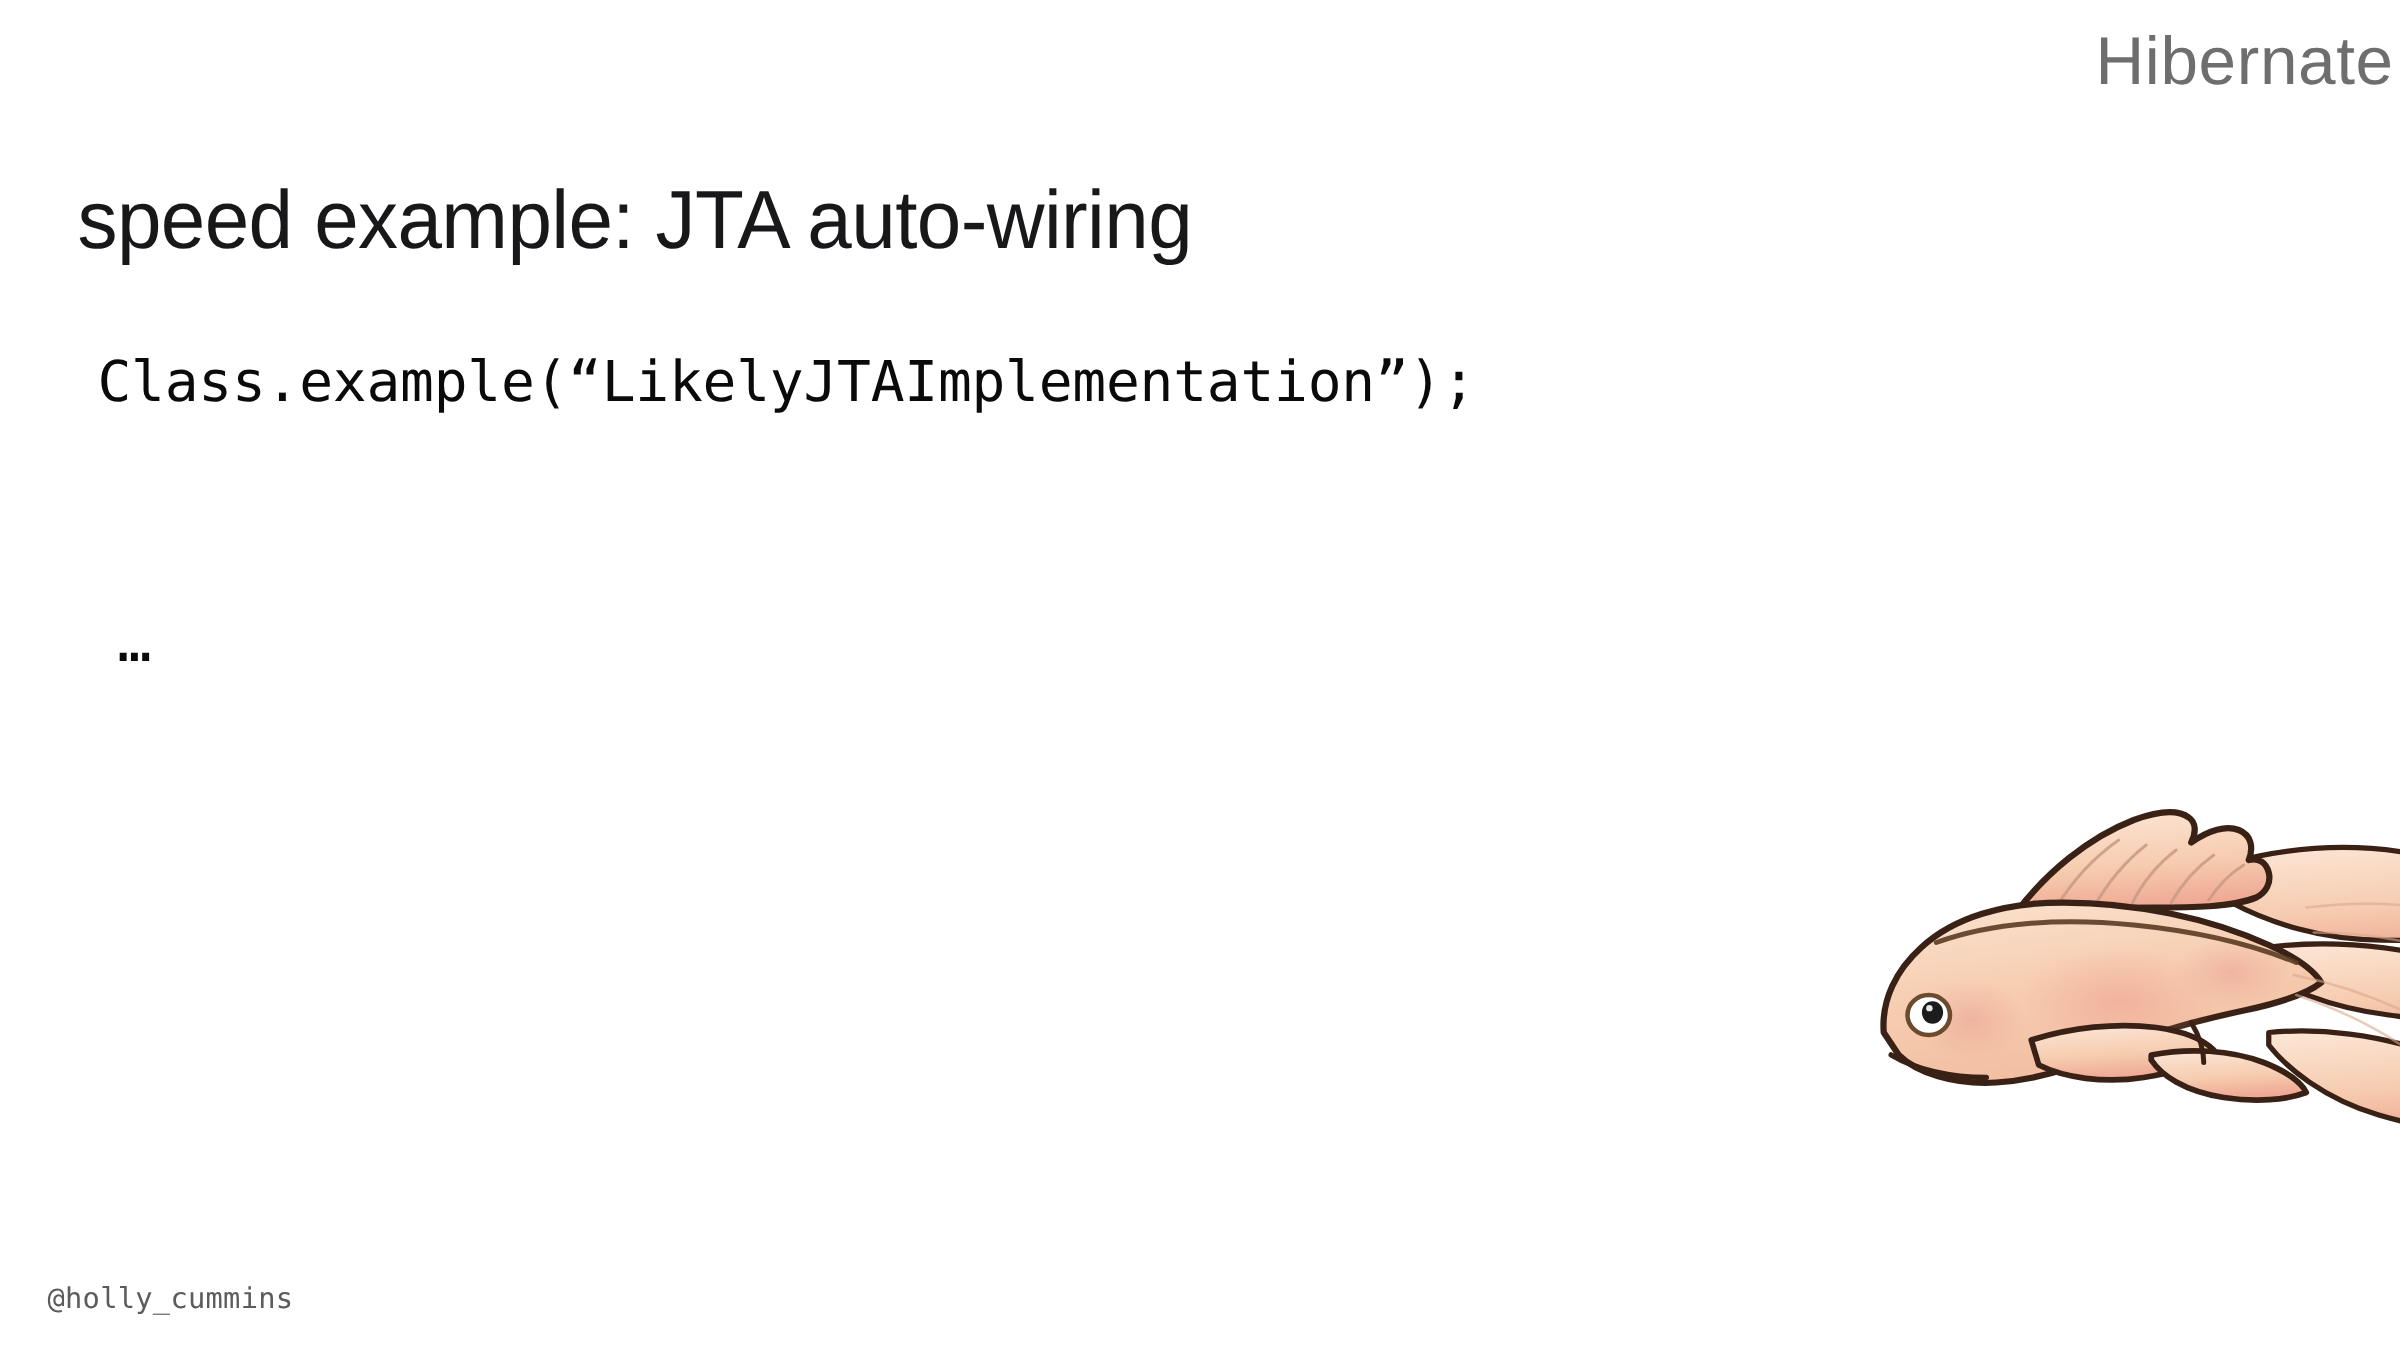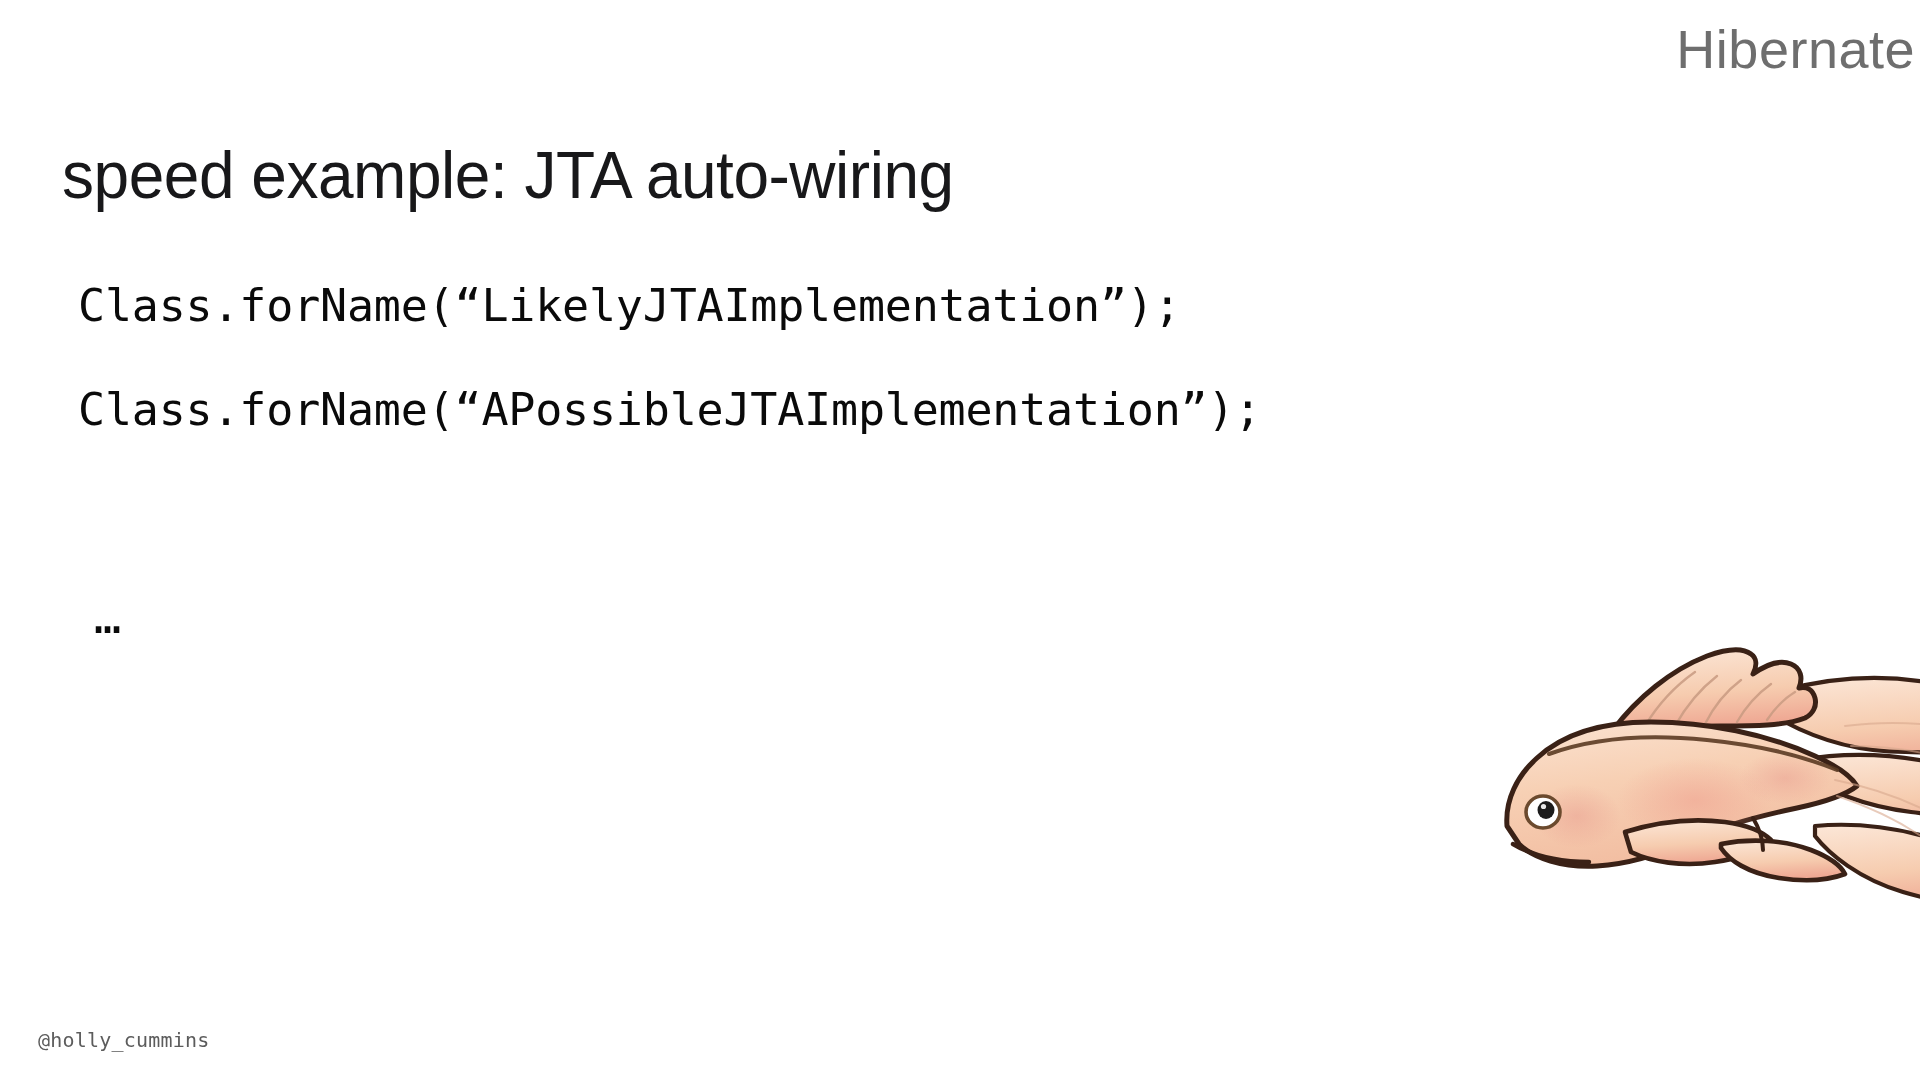--- a/index.html
+++ b/index.html
@@ -77,21 +77,21 @@
   .code-line.spacer {
     height: 104px;
   }
 
   
   .footer-handle {
     position: absolute;
     left: 38px;
     bottom: 28px;
     font-family: "DejaVu Sans Mono", "Liberation Mono", monospace;
-    font-size: 20px;
+    font-size: 23px;
     font-weight: 400;
     color: #5c5c5c;
     letter-spacing: 0.2px;
     white-space: nowrap;
   }
 
   
   .fish-wrap {
     position: absolute;
     left: 1485px;
@@ -109,22 +109,21 @@
 </head>
 <body>
 
 <div id="slide">
 
   <div class="brand">Hibernate</div>
 
   <h1 class="title">speed example: JTA auto-wiring</h1>
 
   <div class="code-block">
-    <div class="code-line">Class.forName(“LikelyJTAImplementation”);</div>
-    <div class="code-line">Class.forName(“APossibleJTAImplementation”);</div>
+    <div class="code-line">Class.example(“LikelyJTAImplementation”);</div>
     <div class="code-line spacer"></div>
     <div class="code-line ellipsis">…</div>
     <div class="code-line spacer"></div>
   </div>
 
   <div class="fish-wrap">
     <svg viewBox="0 0 520 290" xmlns="http://www.w3.org/2000/svg">
       <defs>
         <linearGradient id="bodyGrad" x1="0" y1="0" x2="0.35" y2="1">
           <stop offset="0%" stop-color="#fbe3d2"></stop>

